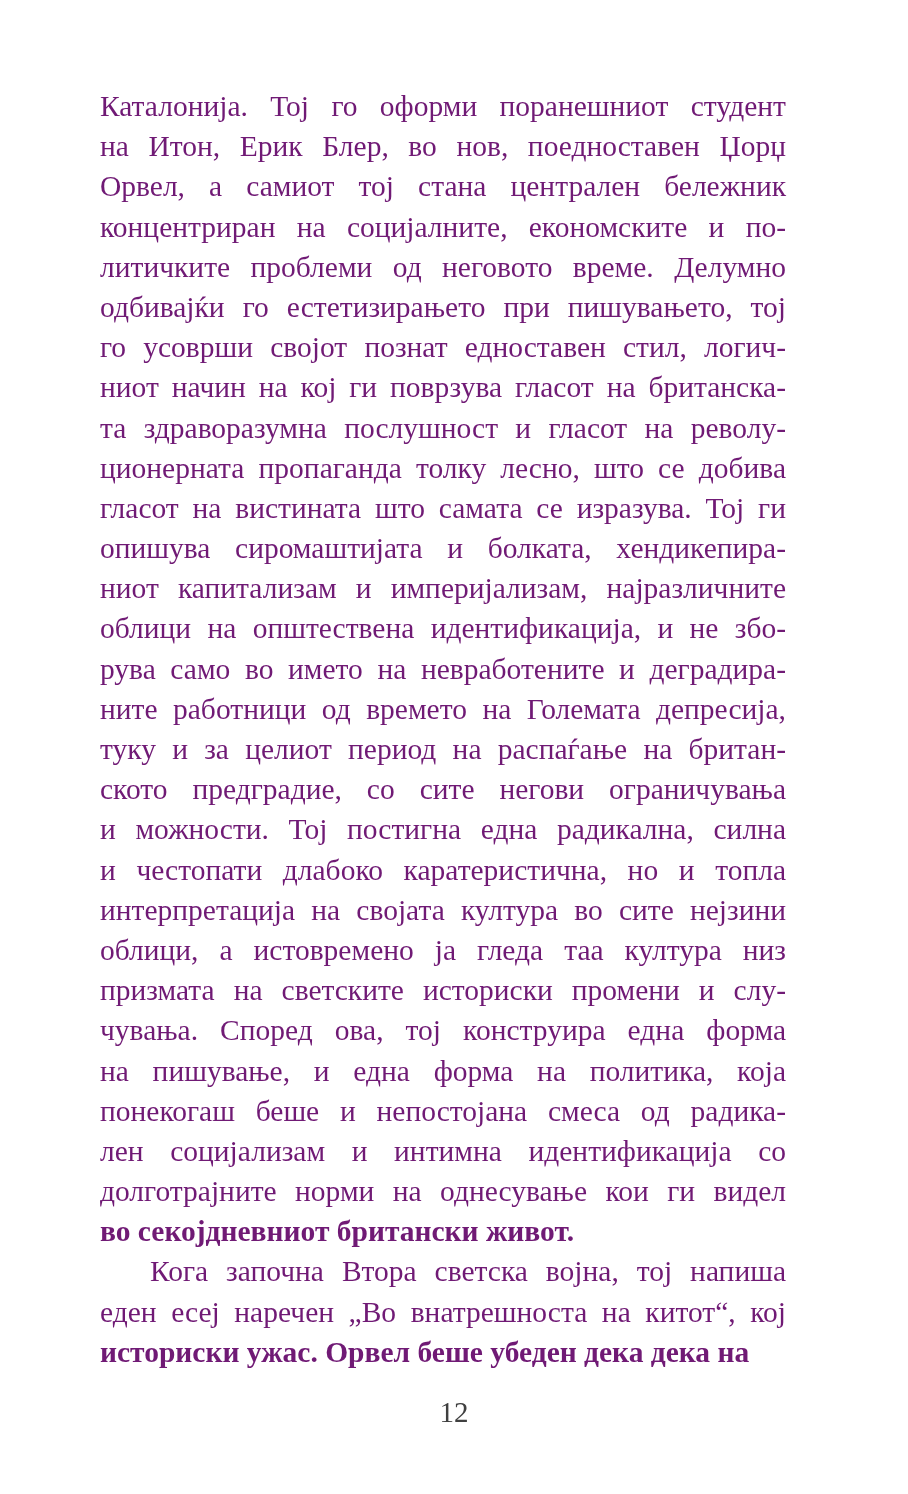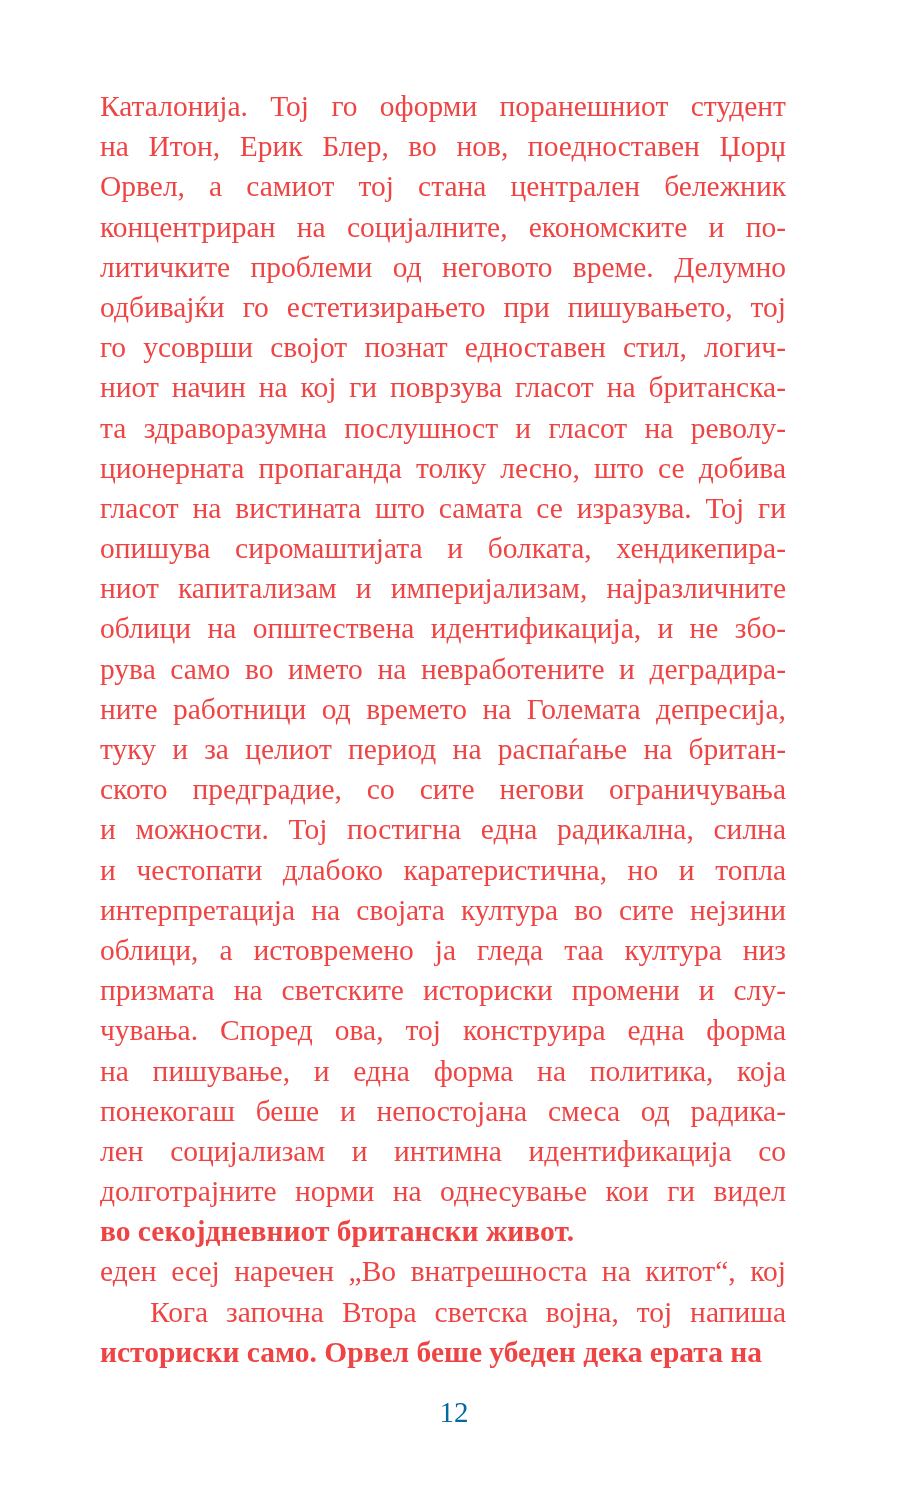--- a/index.html
+++ b/index.html
@@ -29,21 +29,21 @@
     position: absolute;
     left: 100px;
     top: 86px;
     width: 686px;
   }
 
   .para {
     margin: 0;
     font-size: 29.5px;
     line-height: 40.2px;
-    color: #ef4444;
+    color: #701a75;
     text-align: justify;
     text-justify: inter-word;
     -webkit-hyphens: none;
     hyphens: none;
     white-space: pre-wrap;
     word-spacing: 0;
   }
 
   
   .line {
@@ -61,30 +61,30 @@
   }
 
   #page-number {
     position: absolute;
     left: 0;
     top: 1392px;
     width: 908px;
     text-align: center;
     font-size: 29px;
     line-height: 40px;
-    color: #0369a1;
+    color: #404040;
   }
 </style>
 </head>
 <body>
 
 <div id="page">
 
   <div id="text-column">
     <div id="paragraphs">
         <p class="para"><span class="line">Каталонија. Тој го оформи поранешниот студент</span><span class="line">на Итон, Ерик Блер, во нов, поедноставен Џорџ</span><span class="line">Орвел, а самиот тој стана централен бележник</span><span class="line">концентриран на социјалните, економските и по-</span><span class="line">литичките проблеми од неговото време. Делумно</span><span class="line">одбивајќи го естетизирањето при пишувањето, тој</span><span class="line">го усоврши својот познат едноставен стил, логич-</span><span class="line">ниот начин на кој ги поврзува гласот на британска-</span><span class="line">та здраворазумна послушност и гласот на револу-</span><span class="line">ционерната пропаганда толку лесно, што се добива</span><span class="line">гласот на вистината што самата се изразува. Тој ги</span><span class="line">опишува сиромаштијата и болката, хендикепира-</span><span class="line">ниот капитализам и империјализам, најразличните</span><span class="line">облици на општествена идентификација, и не збо-</span><span class="line">рува само во името на невработените и деградира-</span><span class="line">ните работници од времето на Големата депресија,</span><span class="line">туку и за целиот период на распаѓање на британ-</span><span class="line">ското предградие, со сите негови ограничувања</span><span class="line">и можности. Тој постигна една радикална, силна</span><span class="line">и честопати длабоко каратеристична, но и топла</span><span class="line">интерпретација на својата култура во сите нејзини</span><span class="line">облици, а истовремено ја гледа таа култура низ</span><span class="line">призмата на светските историски промени и слу-</span><span class="line">чувања. Според ова, тој конструира една форма</span><span class="line">на пишување, и една форма на политика, која</span><span class="line">понекогаш беше и непостојана смеса од радика-</span><span class="line">лен социјализам и интимна идентификација со</span><span class="line">долготрајните норми на однесување кои ги видел</span><span class="line last">во секојдневниот британски живот.</span></p>
-        <p class="para"><span class="line">еден есеј наречен „Во внатрешноста на китот“, кој</span><span class="line indent">Кога започна Втора светска војна, тој напиша</span><span class="line last">историски само. Орвел беше убеден дека ерата на</span></p>
+        <p class="para"><span class="line indent">Кога започна Втора светска војна, тој напиша</span><span class="line">еден есеј наречен „Во внатрешноста на китот“, кој</span><span class="line last">историски ужас. Орвел беше убеден дека дека на</span></p>
       </div>
   </div>
 
   <div id="page-number">12</div>
 
 </div>
 
 </body></html>

